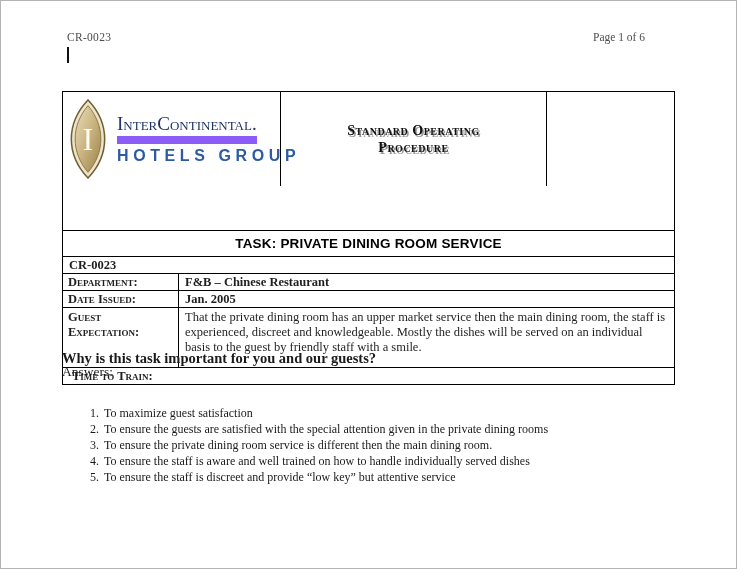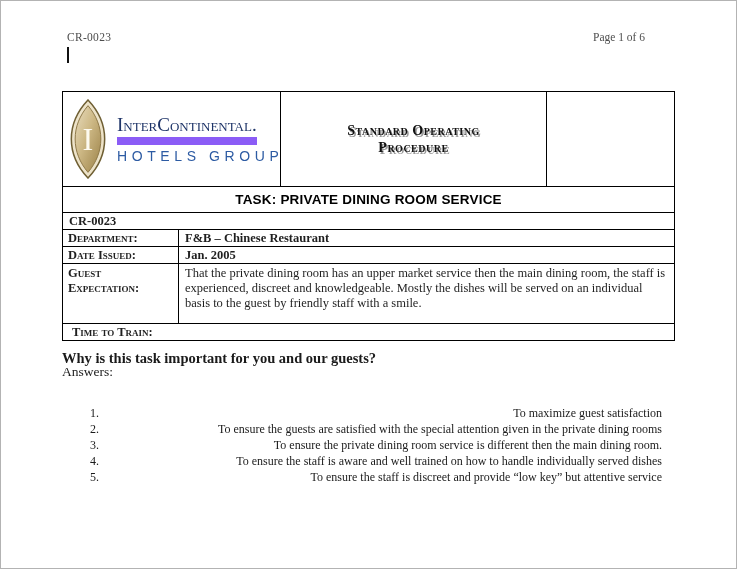--- a/index.html
+++ b/index.html
@@ -50,39 +50,39 @@
     display: inline-block;
     font-variant: small-caps;
     font-size: 19px;
     color: #1e3468;
     border-bottom: 8px solid #8b5cf6;
     padding-bottom: 1px;
     white-space: nowrap;
   }
   .subbrand {
     font-family: "Liberation Sans", sans-serif;
-    font-size: 14px;
-    font-weight: normal;
+    font-size: 16px;
+    font-weight: bold;
     color: #2d5ba3;
     letter-spacing: 4.6px;
     margin-top: 3px;
     white-space: nowrap;
   }
   .sop-title {
     font-variant: small-caps;
     font-weight: bold;
     font-size: 14px;
     line-height: 1.25;
     color: #111;
     text-shadow: 1.5px 1.5px 0 #9a9a9a;
     letter-spacing: 0.5px;
   }
 
   
-  .row-task { height: 25px; }
+  .row-task { height: 25px; margin-top: 44px; }
   .cell-task {
     width: 100%; display: flex; align-items: center; justify-content: center;
     font-family: "Liberation Sans", sans-serif;
     font-weight: bold; font-size: 13.5px; color: #000; letter-spacing: 0.2px;
   }
 
   
   .row-kv  { min-height: 16px; }
   .cell-label {
     width: 115px;
@@ -105,21 +105,20 @@
   }
   .answers-heading {
     position: absolute; left: 61px; top: 363px;
     font-size: 13.5px; color: #1a1a1a;
   }
   .answers-list {
     position: absolute; left: 61px; top: 404px; margin: 0;
     padding-left: 40px; width: 560px;
     font-size: 12px; line-height: 16px; color: #1a1a1a;
     list-style: decimal;
-    text-align: right;
   }
   .answers-list li { padding-left: 2px; }
 </style>
 </head>
 <body>
 
 <div class="page">
 
   <div class="hdr-left">CR-0023</div>
   <div class="hdr-right">Page 1 of 6</div>

